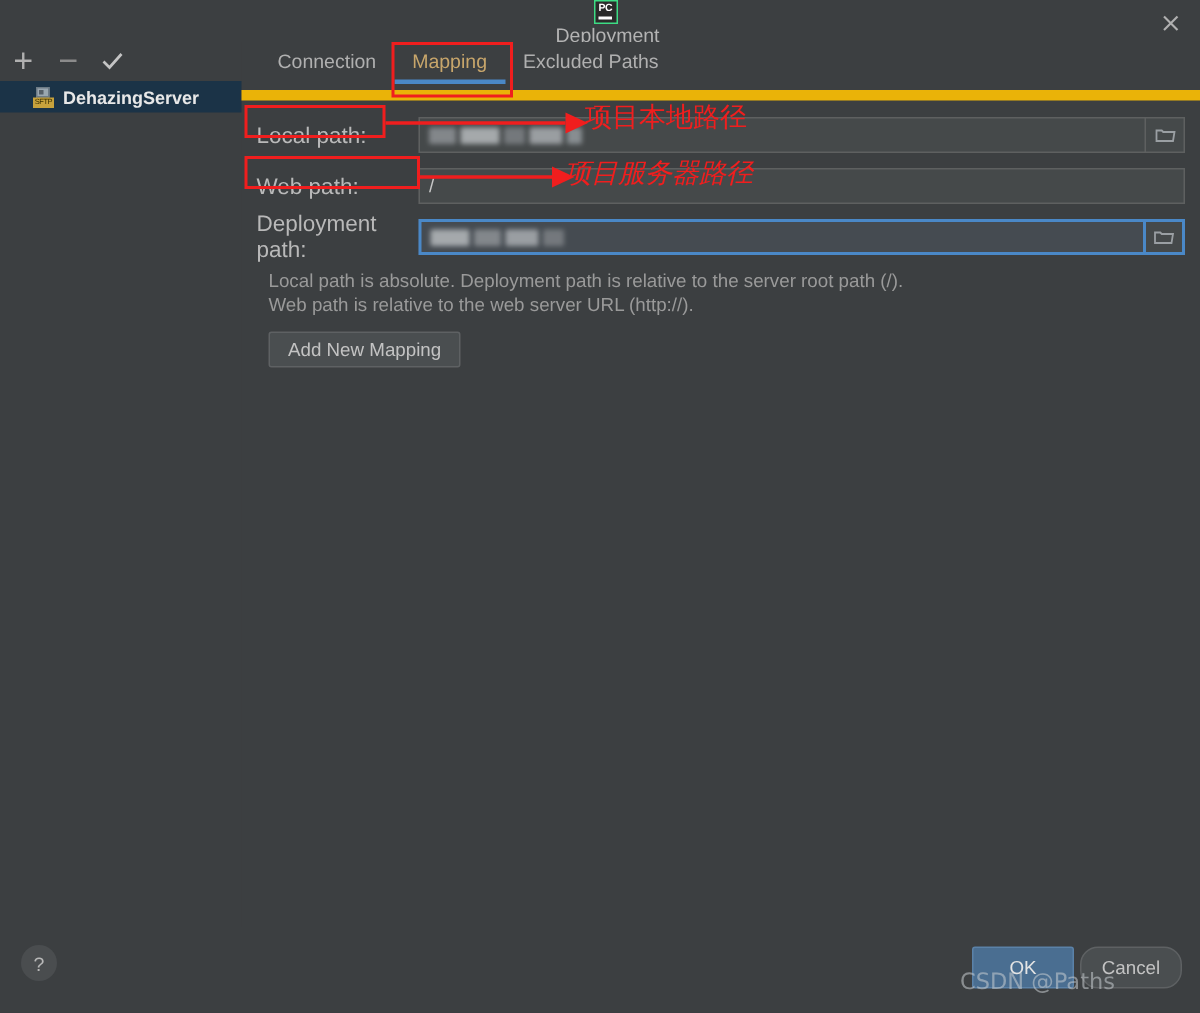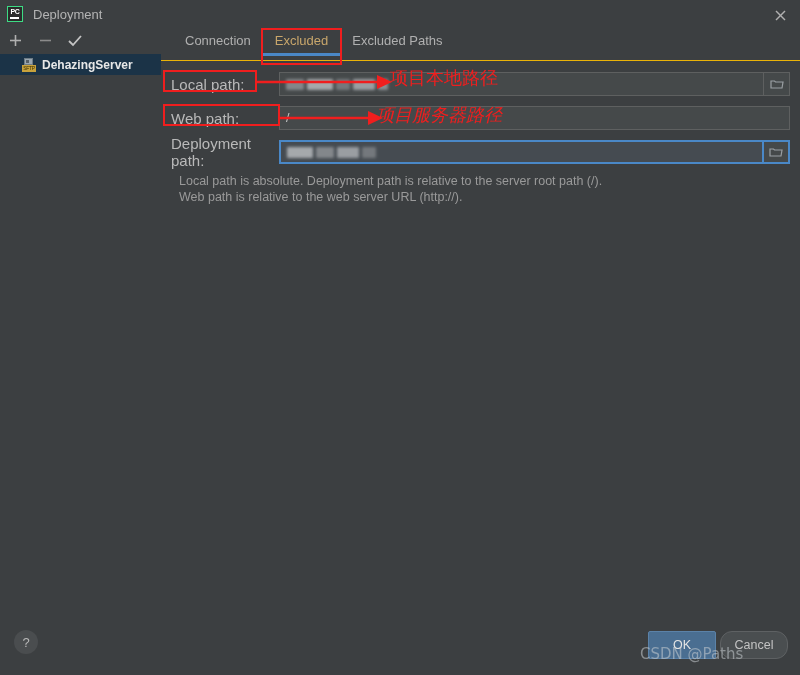--- a/index.html
+++ b/index.html
@@ -20,20 +20,21 @@
   }
 
   
   .titlebar {
     position: absolute;
     left: 0; top: 0;
     width: 800px; height: 28px;
     background: #3c3f41;
     display: flex;
     align-items: center;
+    flex-direction: column;
   }
   .pc-logo {
     width: 16px; height: 16px;
     margin-left: 7px;
     border: 1.5px solid #3ddc84;
     background: #2b2b2b;
     box-sizing: border-box;
     position: relative;
     flex: none;
   }
@@ -150,21 +151,21 @@
     width: 639px;
     height: 590px;
     background: #3c3f41;
   }
   .tabbar {
     position: relative;
     height: 32px;
     display: flex;
     align-items: flex-start;
     padding-left: 12px;
-    border-bottom: 1px solid #eab308;
+    border-bottom: 7px solid #eab308;
   }
   .tab {
     padding: 5px 12px 8px 12px;
     font-size: 13px;
     color: #b0b0b0;
     cursor: pointer;
     position: relative;
   }
   .tab.active { color: #c8a66b; }
   .tab.active:after {
@@ -395,21 +396,21 @@
         </div>
         <span class="server-name">DehazingServer</span>
       </div>
     </div>
   </div>
 
   <div class="right-panel">
 
     <div class="tabbar">
       <div class="tab">Connection</div>
-      <div class="tab active">Excluded</div>
+      <div class="tab active">Mapping</div>
       <div class="tab">Excluded Paths</div>
     </div>
 
     <div class="form">
 
       
       <div class="row">
         <div class="row-label">Local path:</div>
         <div class="field">
           <span class="redacted a"></span>
@@ -445,20 +446,21 @@
             <path d="M1 3 L1 10 L12 10 L13 4 L5.5 4 L4.5 3 Z" fill="none" stroke="#9a9fa3" stroke-width="1.2"></path>
           </svg>
         </div>
       </div>
 
       <div class="hint">
         <div>Local path is absolute. Deployment path is relative to the server root path (/).</div>
         <div>Web path is relative to the web server URL (http://).</div>
       </div>
 
+      <div class="add-btn">Add New Mapping</div>
     </div>
   </div>
 
   <div class="anno-box" style="left:261px; top:28px; width:81px; height:37px;"></div>
 
   <div class="anno-box" style="left:163px; top:70px; width:94px; height:22px;"></div>
 
   <div class="anno-box" style="left:163px; top:104px; width:117px; height:22px;"></div>
 
   <svg class="anno-arrow" style="left:255px; top:70px;" width="140" height="20" viewBox="0 0 140 20">

